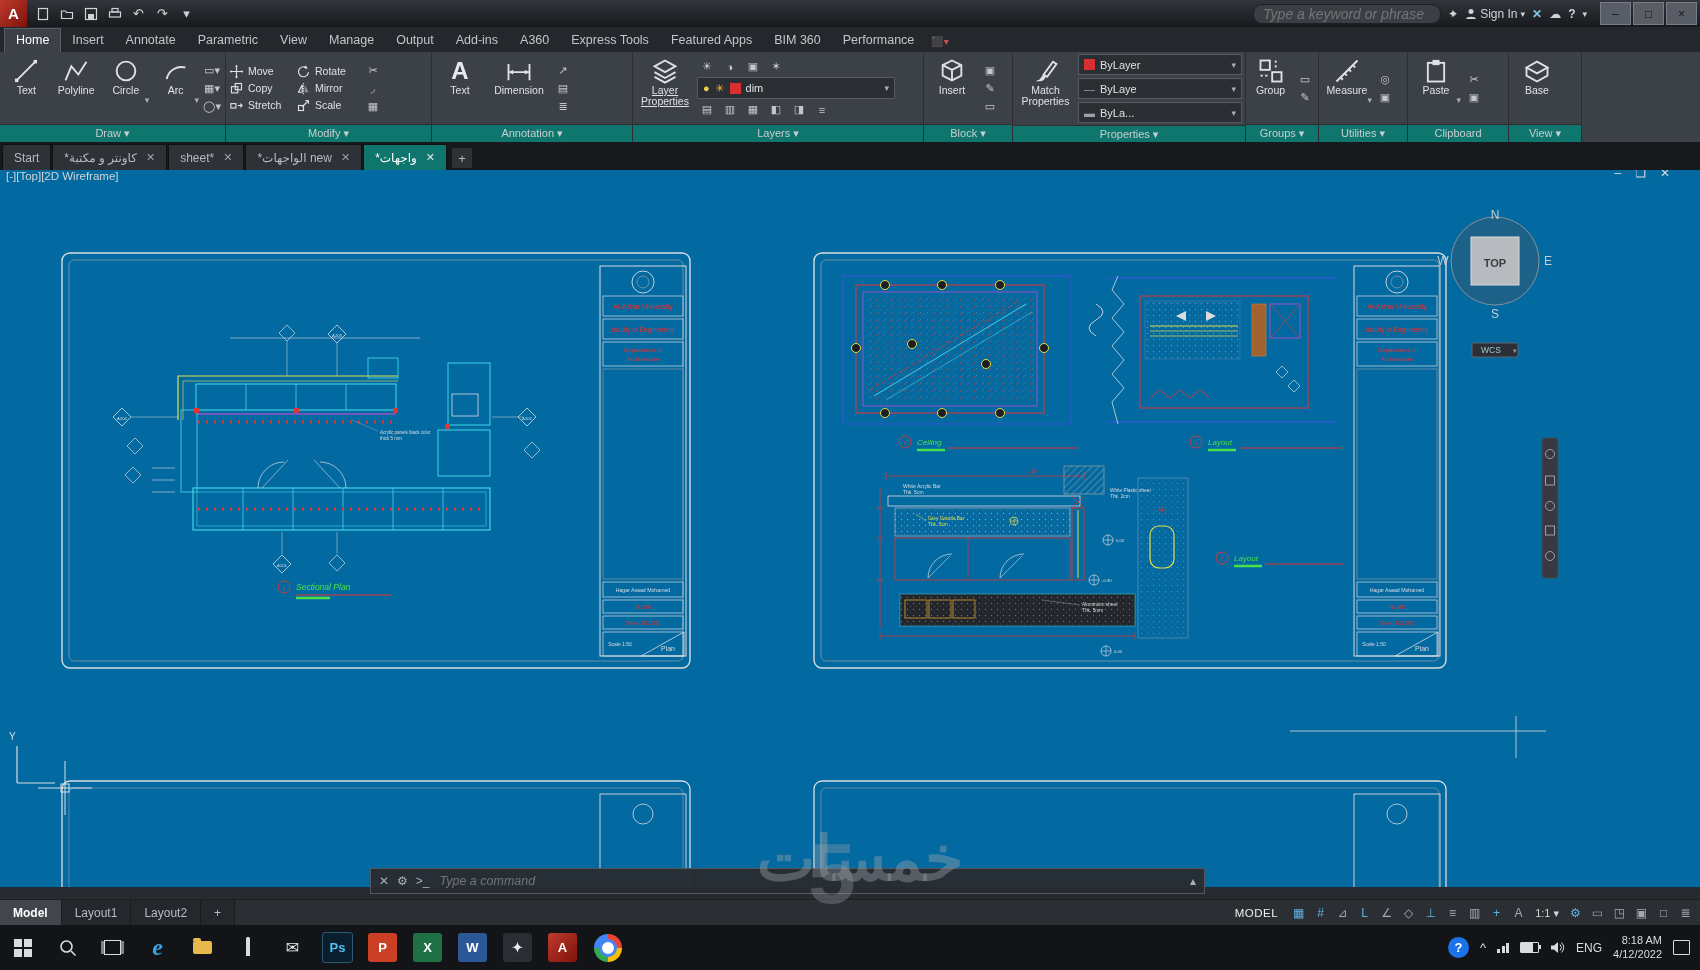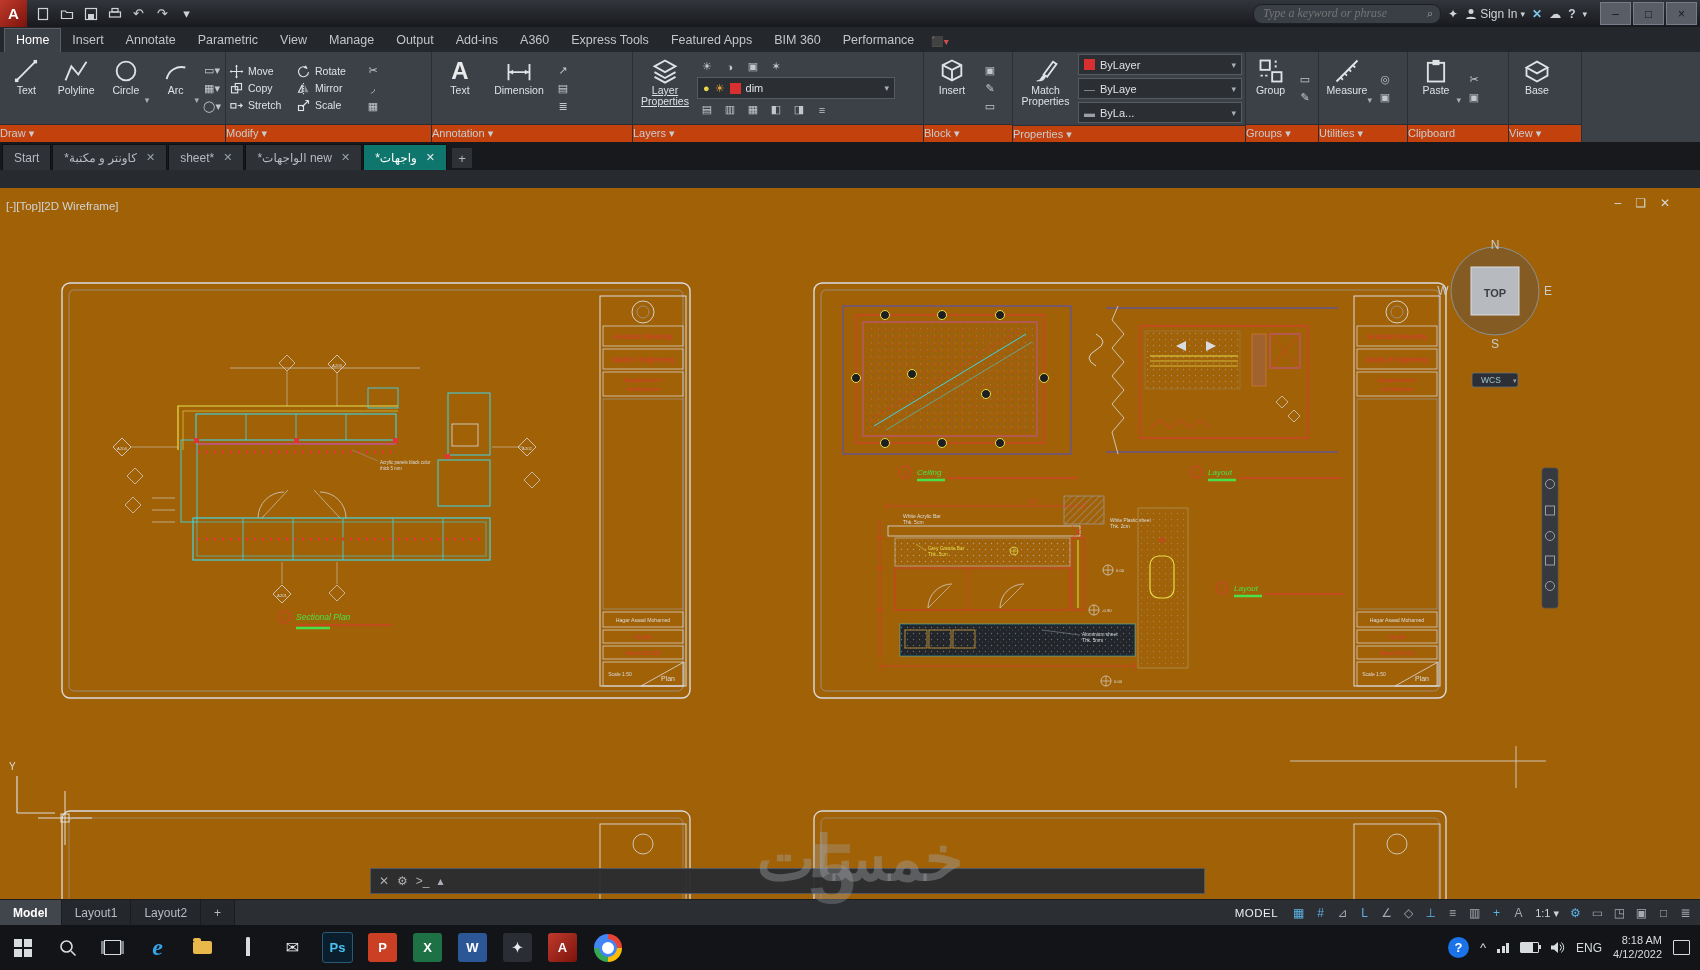--- a/index.html
+++ b/index.html
@@ -7,36 +7,36 @@
 
   
   .titlebar{position:absolute;left:0;top:0;width:1700px;height:27px;background:linear-gradient(#32353b,#17191d);display:flex;align-items:center;color:#d6d8da;font-size:12px;z-index:40;}
   .acad-logo{width:27px;height:27px;background:linear-gradient(135deg,#c03a2c,#7c130c);color:#fff;font-weight:bold;font-size:15px;display:flex;align-items:center;justify-content:center;}
   .qat{display:flex;gap:1px;margin-left:4px;align-items:center;}
   .qbtn{width:23px;height:21px;display:flex;align-items:center;justify-content:center;color:#cfd2d6;font-size:13px;}
   .qbtn svg{width:14px;height:14px;}
   .tb-title{position:absolute;left:420px;width:760px;text-align:center;font-size:13px;color:#eceef0;pointer-events:none;white-space:nowrap;}
   .tb-right{margin-left:auto;display:flex;align-items:center;gap:7px;padding-right:3px;z-index:2;}
   .searchbox{display:flex;align-items:center;background:#3a3e45;border:1px solid #1d1f23;border-radius:9px;height:18px;width:172px;padding:0 7px;gap:4px;}
-  .searchbox input{flex:1;background:transparent;border:0;outline:none;color:#a9adb4;font-style:italic;font-size:12px;font-family:Liberation Serif, serif;}
+  .searchbox input{flex:1;background:transparent;border:0;outline:none;color:#a9adb4;font-style:italic;font-size:14px;font-family:Liberation Sans, sans-serif;}
   .tbico{color:#cfd3d8;font-size:12px;display:flex;align-items:center;gap:3px;}
   .winbtns{display:flex;gap:2px;margin-left:6px;}
   .winbtn{width:29px;height:21px;background:#585d66;border:1px solid #777d88;color:#16181c;font-size:12px;display:flex;align-items:center;justify-content:center;}
 
   
   .ribbontabs{position:absolute;left:0;top:27px;width:1700px;height:25px;background:#24272c;display:flex;align-items:flex-end;padding-left:4px;color:#c2c5c9;font-size:12.5px;z-index:39;}
   .rtab{padding:4px 11px 5px;cursor:default;}
   .rtab.active{background:#3c4047;color:#fff;border:1px solid #5a5f67;border-bottom:none;}
   .rtab-extra{margin-left:6px;color:#d05050;font-size:10px;padding-bottom:5px;}
 
   
   .ribbon{position:absolute;left:0;top:52px;width:1700px;height:90px;background:#3c4047;display:flex;z-index:38;}
   .panel{height:90px;display:flex;flex-direction:column;border-right:1px solid #2b2e33;}
   .panel-body{flex:1;display:flex;align-items:stretch;padding:2px 3px;gap:3px;}
-  .panel-title{height:17px;line-height:16px;text-align:left;color:#c9ccd0;font-size:11px;background:#c2410c;border-top:1px solid #2b2e33;white-space:nowrap;overflow:hidden;}
+  .panel-title{height:17px;line-height:16px;text-align:center;color:#c9ccd0;font-size:11px;background:#0f766e;border-top:1px solid #2b2e33;white-space:nowrap;overflow:hidden;}
   .bigtool{width:50px;display:flex;flex-direction:column;align-items:center;color:#dfe1e4;font-size:10.5px;padding-top:3px;text-align:center;line-height:1.05;}
   .bigtool svg{width:28px;height:28px;stroke:#dfe2e5;fill:none;stroke-width:1.6;}
   .bigA{font-size:24px;font-weight:bold;color:#e8eaec;height:28px;line-height:28px;}
   .mcol{display:flex;flex-direction:column;justify-content:center;gap:2px;}
   .mtool{display:flex;align-items:center;gap:4px;width:64px;font-size:10.5px;color:#dfe1e4;}
   .mtool svg{width:15px;height:15px;stroke:#dfe2e5;fill:none;stroke-width:1.8;flex:0 0 auto;}
   .smalltools{display:flex;flex-direction:column;justify-content:center;gap:3px;}
   .sicon{width:20px;height:15px;display:flex;align-items:center;justify-content:center;color:#c3c7cc;font-size:11px;}
   .layercol{display:flex;flex-direction:column;justify-content:center;gap:3px;}
   .sirow{display:flex;gap:3px;}
@@ -47,21 +47,21 @@
   .caret{margin-left:auto;color:#aab0b6;font-size:9px;}
 
   
   .filetabs{position:absolute;left:0;top:142px;width:1700px;height:28px;background:#17191d;display:flex;align-items:flex-end;gap:1px;padding-left:2px;z-index:37;}
   .ftab{height:25px;display:flex;align-items:center;gap:9px;padding:0 11px;background:#2e3237;color:#b6bac0;font-size:12px;border:1px solid #0e1013;border-bottom:none;white-space:nowrap;}
   .ftab.active{background:#0f766e;color:#fff;}
   .ftab .x{color:#9aa0a8;font-size:11px;}
   .addtab{width:20px;height:20px;margin-left:4px;margin-bottom:2px;background:#2e3237;color:#b6bac0;display:flex;align-items:center;justify-content:center;font-size:13px;}
 
   
-  .canvas{position:absolute;left:0;top:188px;width:1700px;height:729px;background:#a16207;z-index:1;}
+  .canvas{position:absolute;left:0;top:158px;width:1700px;height:729px;background:#0369a1;z-index:1;}
   .vp-label{position:absolute;left:6px;top:12px;color:#d0d3d6;font-size:11.5px;z-index:3;}
   .vp-controls{position:absolute;right:30px;top:8px;display:flex;gap:14px;color:#d6d9dc;font-size:12px;z-index:3;}
   .canvas svg{position:absolute;left:0;top:0;}
   .sw{stroke:#d9dcdf;fill:none;}
   .sg{stroke:#9aa0a6;fill:none;}
   .sc{stroke:#3fd4e6;fill:none;}
   .sr{stroke:#e23434;fill:none;}
   .sy{stroke:#e6df4a;fill:none;}
   .sm{stroke:#d84ad8;fill:none;}
   .sb{stroke:#4450e0;fill:none;}
@@ -813,20 +813,21 @@
         <line x1="65" y1="603" x2="65" y2="657" stroke="#eceef0" stroke-width="0.9"></line>
         <rect x="61" y="626" width="8" height="8" fill="none" stroke="#eceef0" stroke-width="0.9"></rect>
       </g>
     </svg>
   </div>
 
   <div class="cmdbar">
     <span class="cico">✕</span>
     <span class="cico">⚙</span>
     <span class="cmdprompt">&gt;_</span>
+    <input placeholder="Type a command" style="">
     <span class="cico">▴</span>
   </div>
 
   <div class="watermark">
     <span class="ar">خمسات</span>
     <span class="five">5</span>
   </div>
 
   <div class="statusrow">
     <div class="ltab active">Model</div>

